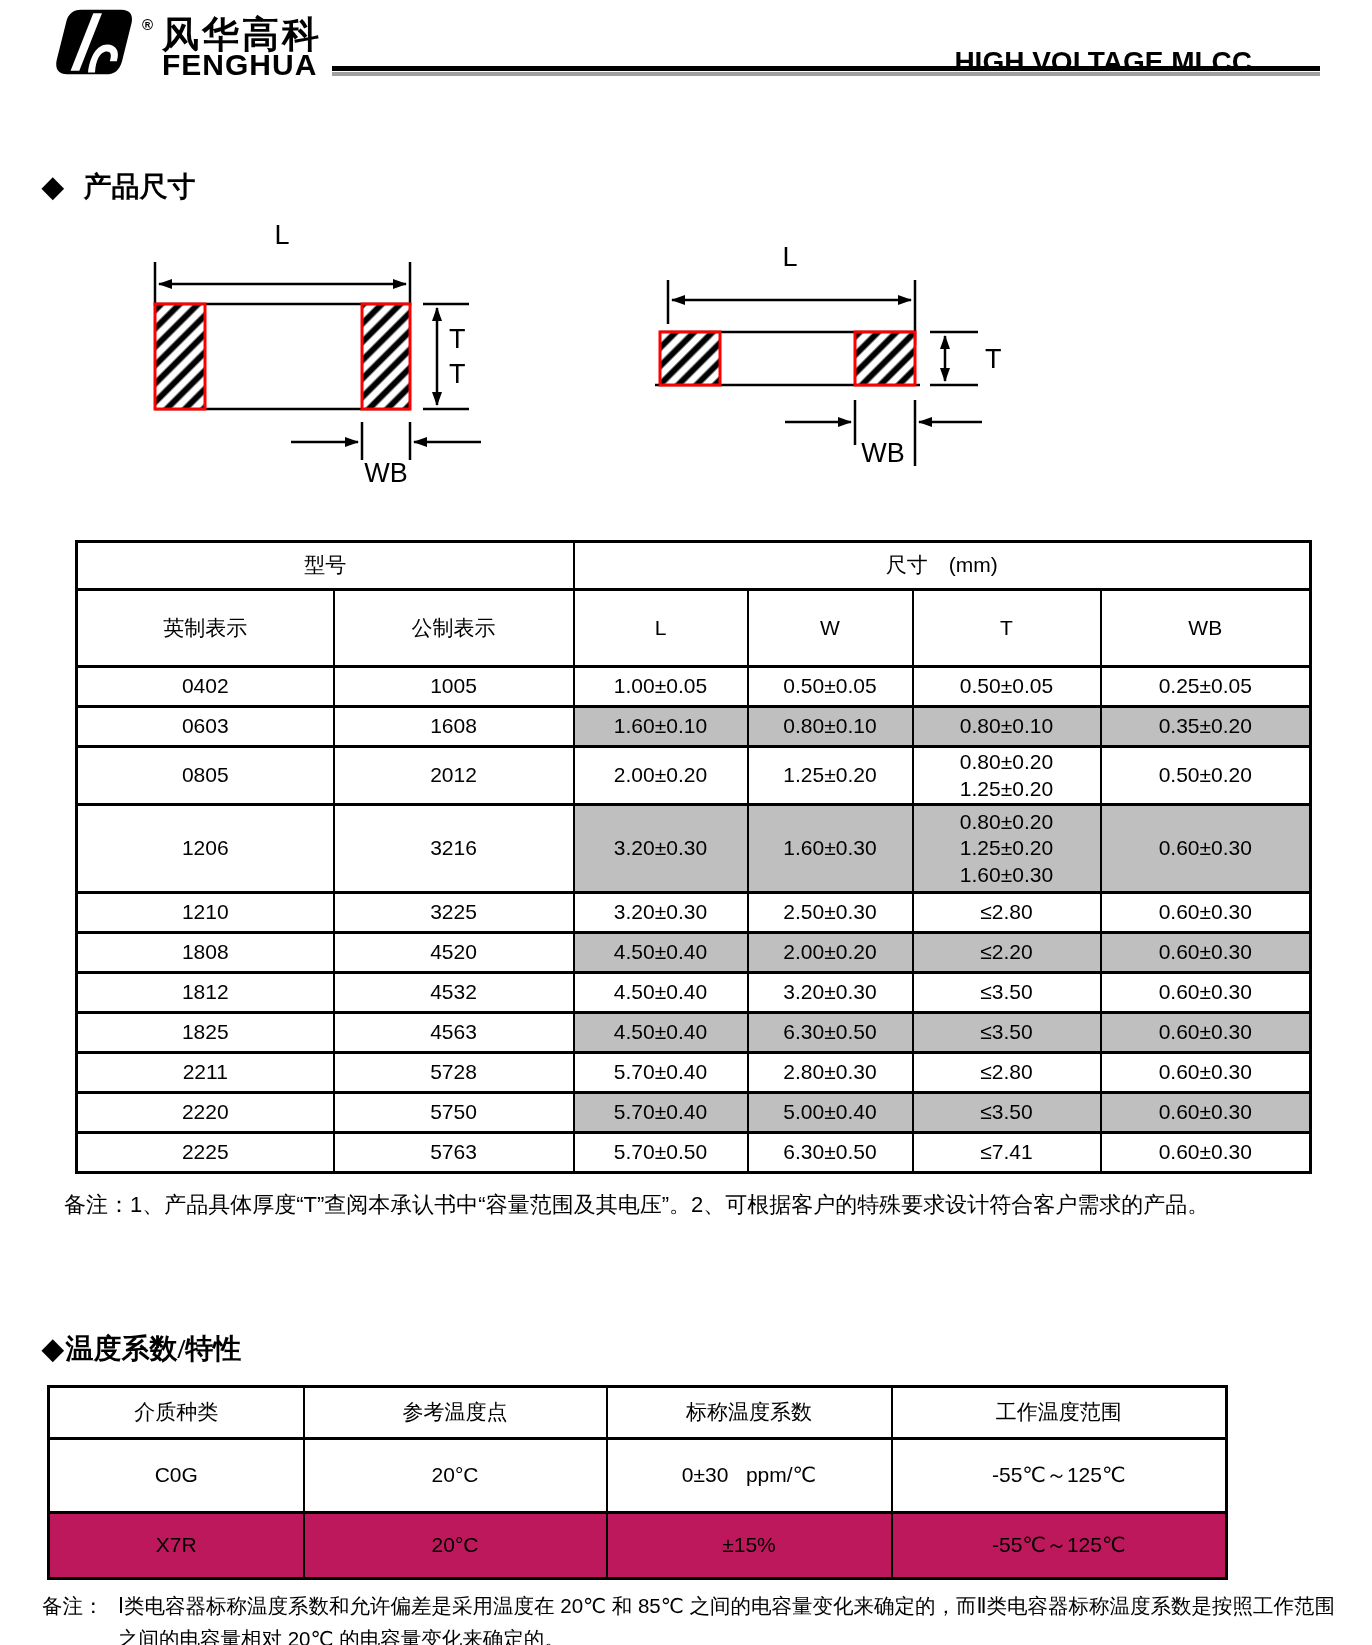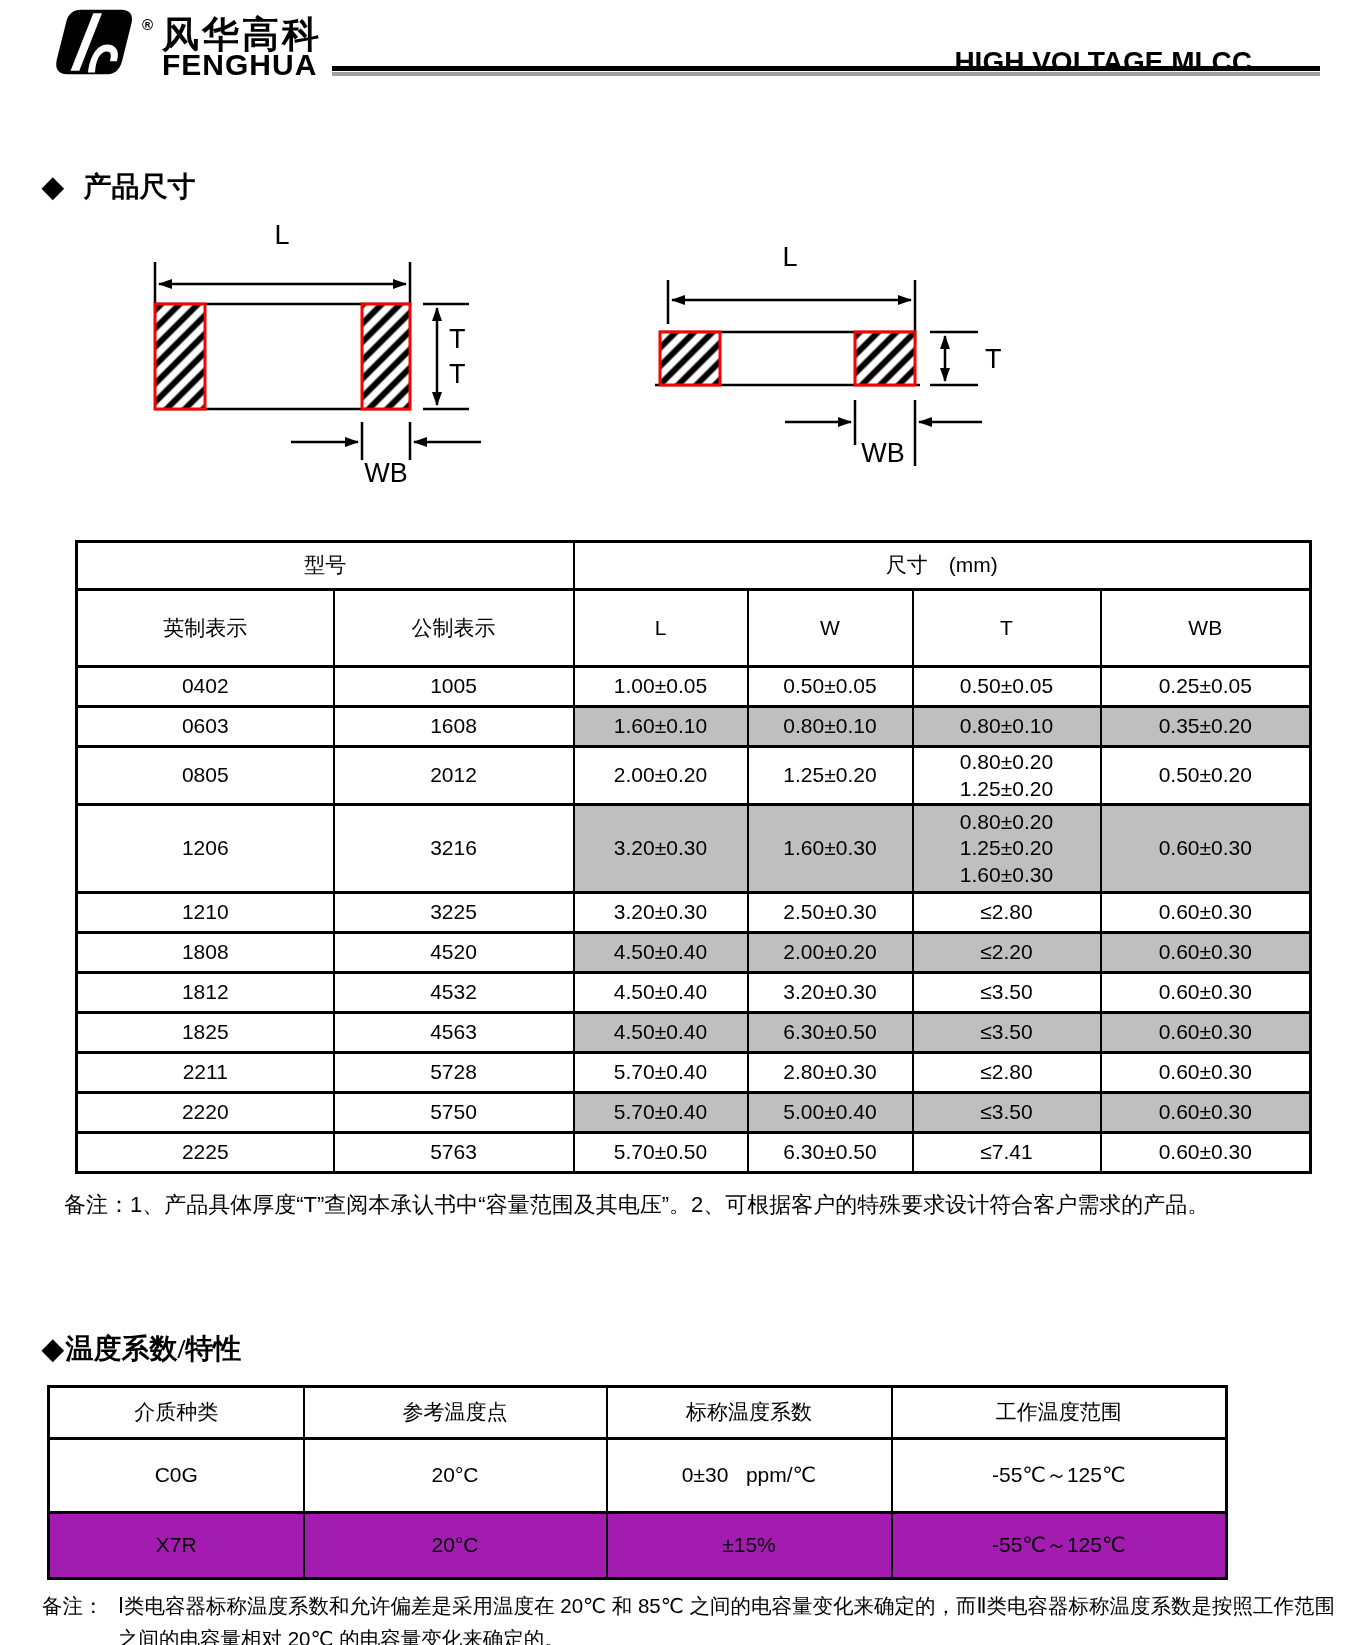--- a/index.html
+++ b/index.html
@@ -40,21 +40,21 @@
   .dim-table tr.h1 { height:48px; }
   .dim-table tr.h2 { height:77px; }
   .dim-table tbody tr { height:40px; }
   .dim-table tr.r2 { height:58px; }
   .dim-table tr.r3 { height:88px; }
 
   .temp-table { position:absolute; left:47px; top:1385px; width:1178px; border:3px solid #000; }
   .temp-table tr.th { height:52px;margin-left:20px; }
   .temp-table tr.d1 { height:74px; }
   .temp-table tr.d2 { height:66px; }
-  .temp-table tr.shaded td { background:#a21caf; }
+  .temp-table tr.shaded td { background:#be185d; }
 
   
   .note-1 { position:absolute; left:64px; top:1190px; font-size:22px; }
   .note-2 { position:absolute; left:42px; top:1590px; width:1300px; display:flex; font-size:20.5px; line-height:1.6; }
   .note-2 .lbl { flex:0 0 76px; }
   .note-2 p { margin:0; flex:1; }
 </style>
 </head>
 <body>
 

